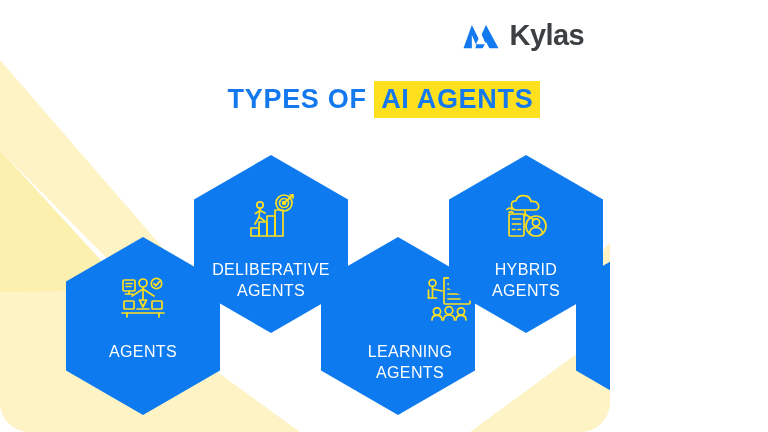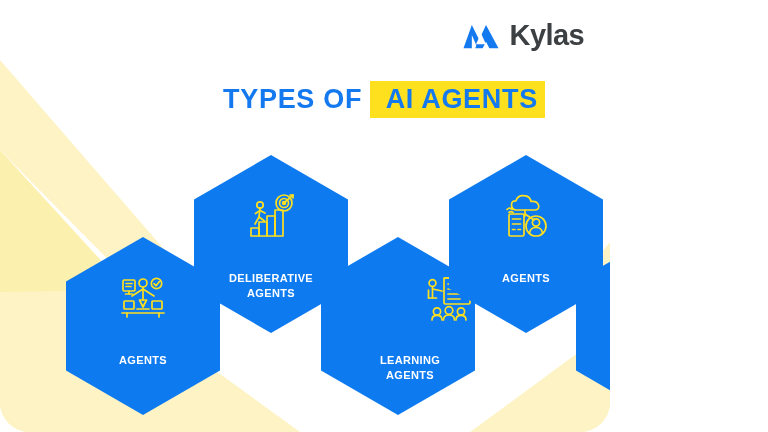--- a/index.html
+++ b/index.html
@@ -58,21 +58,21 @@
   }
   .title span {
     font-size: 27px;
     font-weight: 700;
     letter-spacing: 0.7px;
     color: #1479ef;
     line-height: 1;
   }
   .title .hl {
     background: #ffe01f;
-    padding: 3px 7px 4px 16px;
+    padding: 3px 7px 4px 7px;
     margin-left: 3px;
   }
 
   
   .hex {
     position: absolute;
     width: 154px;
     height: 178px;
     z-index: 3;
     -webkit-clip-path: polygon(50% 0%, 100% 25%, 100% 75%, 50% 100%, 0% 75%, 0% 25%);
@@ -87,26 +87,26 @@
   }
   .hex .icon-slot {
     width: 52px;
     height: 52px;
     display: flex;
     align-items: center;
     justify-content: center;
   }
   .hex .icon-slot svg { width: 50px; height: 50px; display: block; }
   .hex .hex-label {
-    margin-top: 28px;
+    margin-top: 16px;
     width: 130px;
     text-align: center;
     color: #ffffff;
-    font-size: 11px;
-    font-weight: 700;
+    font-size: 16px;
+    font-weight: 400;
     line-height: 1.32;
     letter-spacing: 0.35px;
   }
 
   
   .hex-1 { left: 66px;  top: 237px; }
   .hex-2 { left: 194px; top: 155px; }
   .hex-3 { left: 321px; top: 237px; align-items: flex-end; }
   .hex-4 { left: 449px; top: 155px; }
   .hex-5 { left: 576px; top: 237px; }
@@ -239,20 +239,21 @@
         <line x1="11.5" y1="27" x2="19.5" y2="27"></line>
         <line x1="11.5" y1="32" x2="19.5" y2="32"></line>
         <line x1="11.5" y1="37.5" x2="14" y2="37.5"></line>
         <line x1="17" y1="37.5" x2="19.5" y2="37.5"></line>
         <circle cx="35" cy="34" r="10"></circle>
         <circle cx="35" cy="30.5" r="3.6"></circle>
         <path d="M28.6 40.5 Q29.5 35.5 35 35.5 Q40.5 35.5 41.4 40.5"></path>
       </svg>
     </div>
     <div class="hex-label">
+      <div>HYBRID</div>
       <div>AGENTS</div>
     </div>
   </div>
 
   <div class="hex hex-5">
     <div class="icon-slot">
       <svg viewBox="0 0 50 50" fill="none" stroke="#ffe01f" stroke-width="1.6" stroke-linecap="round" stroke-linejoin="round">
         <path d="M25 2.5 l2.6 1.6 2.9 -1 1.5 2.7 3 0.3 0.2 3 2.7 1.5 -1 2.9 1.6 2.6
                  -1.6 2.6 1 2.9 -2.7 1.5 -0.2 3 -3 0.3 -1.5 2.7 -2.9 -1 -2.6 1.6
                  -2.6 -1.6 -2.9 1 -1.5 -2.7 -3 -0.3 -0.2 -3 -2.7 -1.5 1 -2.9 -1.6 -2.6

